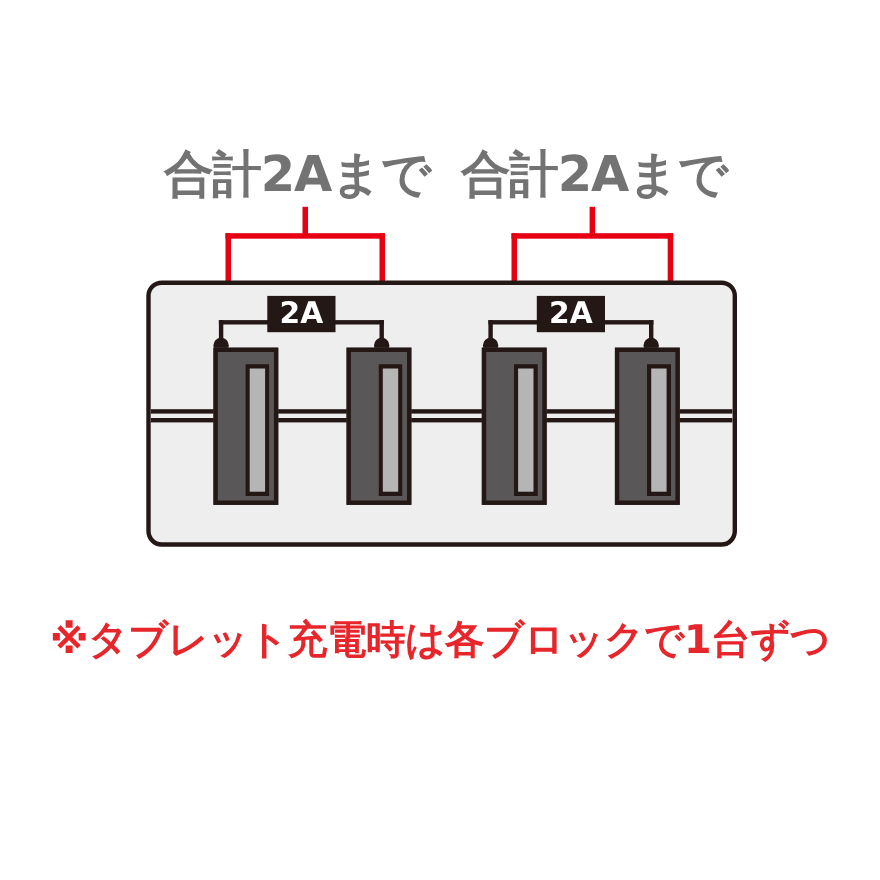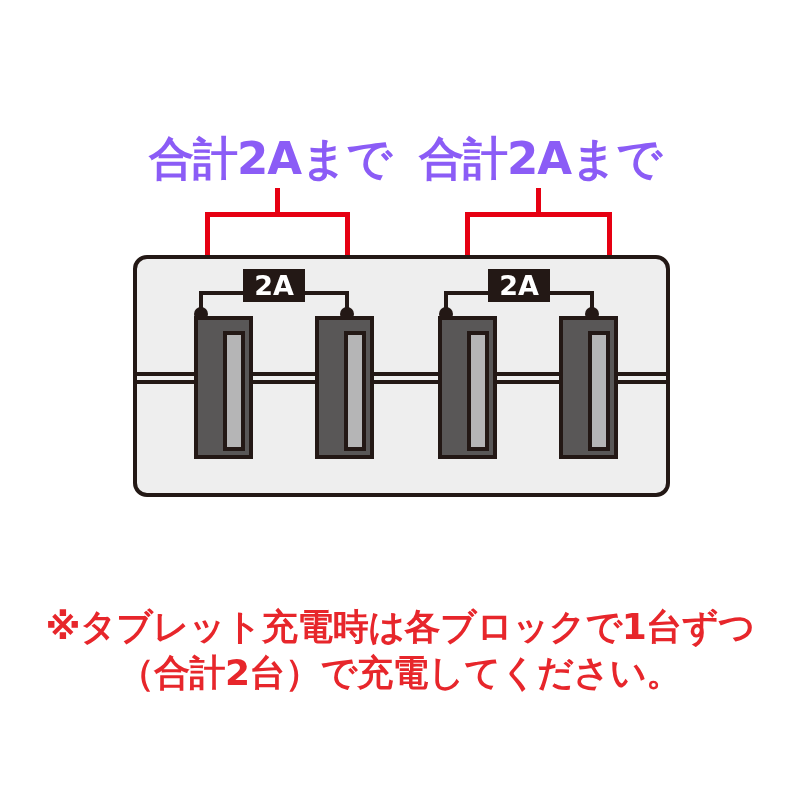--- a/index.html
+++ b/index.html
@@ -23,21 +23,21 @@
     background: #ffffff;
   }
 
   
   .top-label {
     position: absolute;
     top: 131px;
     font-size: 45px;
     line-height: 56px;
     font-weight: 700;
-    color: #8b5cf6;
+    color: #737373;
     letter-spacing: -1px;
     white-space: nowrap;
     font-family: "DejaVu Sans", "Liberation Sans", sans-serif;
   }
   #label-left  { left: 149px; }
   #label-right { left: 419px; }
 
   
   .bracket {
     position: absolute;
@@ -183,21 +183,20 @@
     left: 0;
     top: 560px;
     width: 800px;
     text-align: center;
     color: var(--red-text);
     font-size: 36px;
     line-height: 46px;
     font-weight: 700;
     letter-spacing: -0.5px;
     font-family: "DejaVu Sans", "Liberation Sans", sans-serif;
-    margin-top: 44px;
   }
   #note .nl { display: block; white-space: nowrap; }
 
   :root {
     --ink: #231815;
     --red-line: #e60012;
     --red-text: #e7262b;
     --body-fill: #eeeeee;
     --port-fill: #595757;
     --slot-fill: #b5b5b6;
@@ -261,16 +260,15 @@
       <div class="slot"></div>
     </div>
     <div class="port" id="port-4">
       <div class="slot"></div>
     </div>
 
   </div>
 
   <div id="note">
     <span class="nl">※タブレット充電時は各ブロックで1台ずつ</span>
-    <span class="nl">（合計2台）で充電してください。</span>
   </div>
 
 </div>
 
 </body></html>

